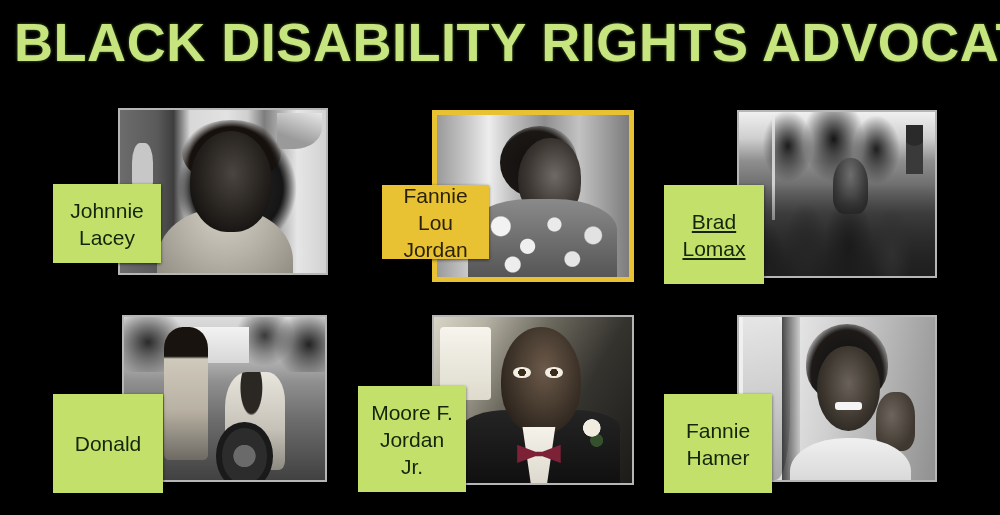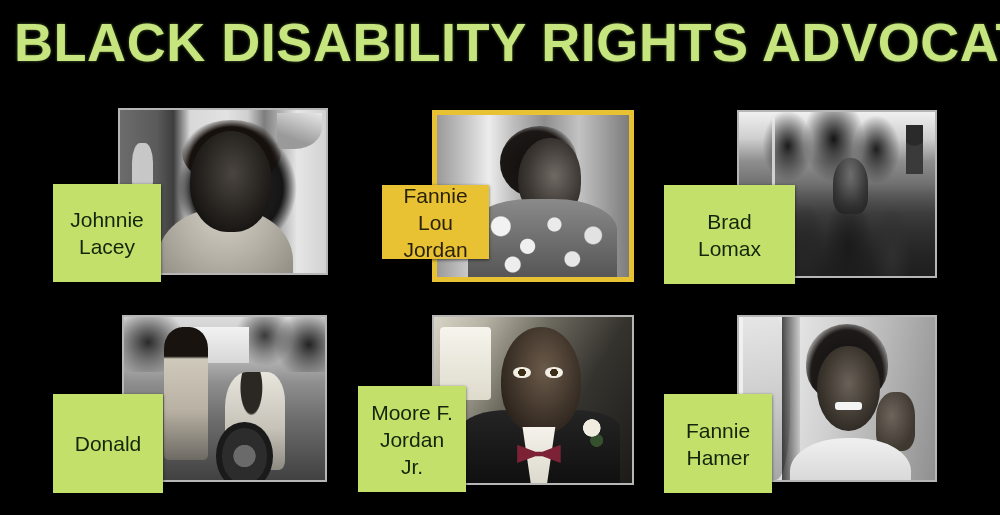--- a/index.html
+++ b/index.html
@@ -308,21 +308,21 @@
       <div class="photo-surface blurwrap">
         <div class="scene sc-lacey">
           <div class="figure-bg"></div>
             <div class="arm"></div>
           <div class="body"></div>
             <div class="hair"></div>
             <div class="head"></div>
         </div>
       </div>
     </div>
-    <div class="name-box" style="left:53px; top:184px; width:108px; height:98px;">
+    <div class="name-box" style="left:53px; top:184px; width:108px; height:79px;">
       <span class="name-line">Johnnie</span>
       <span class="name-line">Lacey</span>
     </div>
   </div>
 
   <div class="card">
     <div class="photo highlight" style="left:432px; top:110px; width:202px; height:172px;">
       <div class="photo-surface blurwrap">
         <div class="scene sc-hamer">
           <div class="hair"></div>
@@ -344,21 +344,21 @@
       <div class="photo-surface blurwrap">
         <div class="scene sc-lomax">
           <div class="trees"></div>
             <div class="pole"></div>
             <div class="lamp"></div>
           <div class="chairperson"></div>
             <div class="crowd"></div>
         </div>
       </div>
     </div>
-    <div class="name-box" style="left:664px; top:185px; width:131px; height:99px;">
+    <div class="name-box" style="left:664px; top:185px; width:100px; height:99px;text-decoration:underline;">
       <span class="name-line">Brad</span>
       <span class="name-line">Lomax</span>
     </div>
   </div>
 
   <div class="card">
     <div class="photo" style="left:122px; top:315px; width:205px; height:167px;">
       <div class="photo-surface blurwrap">
         <div class="scene sc-galloway">
           <div class="foliage"></div>

